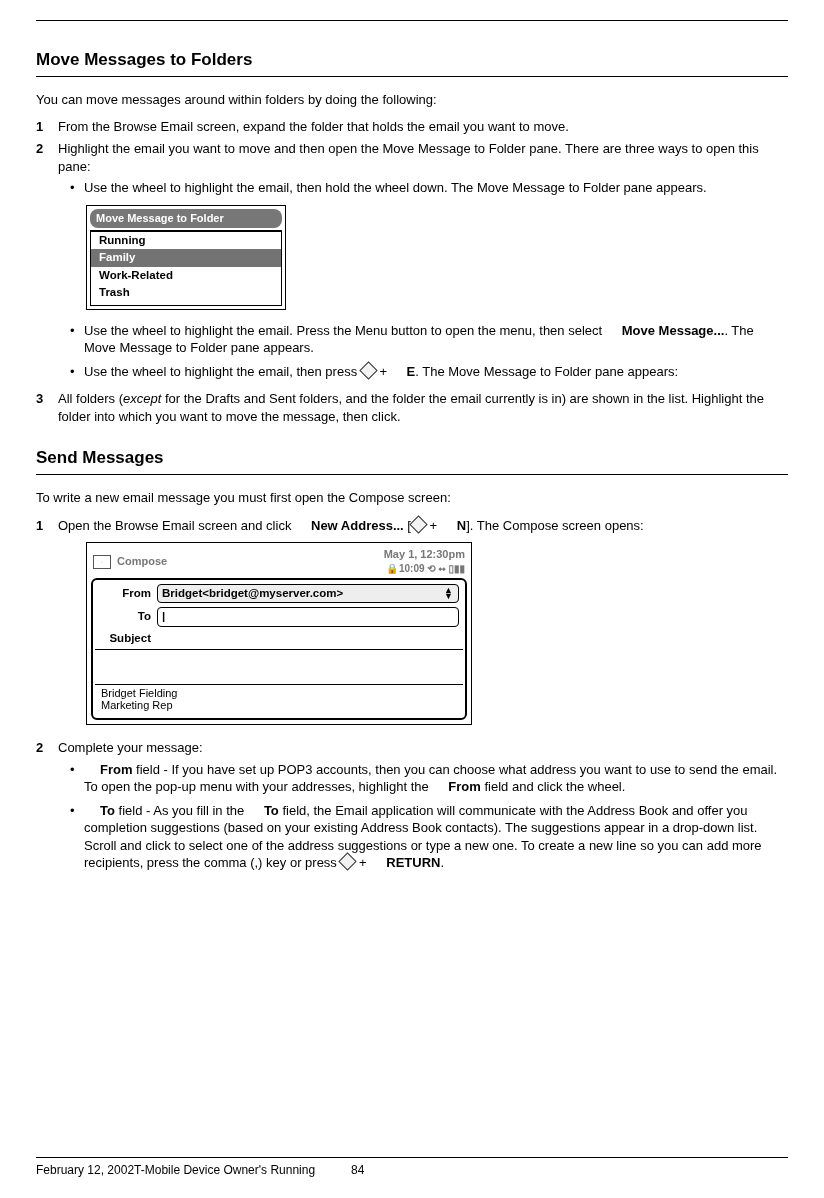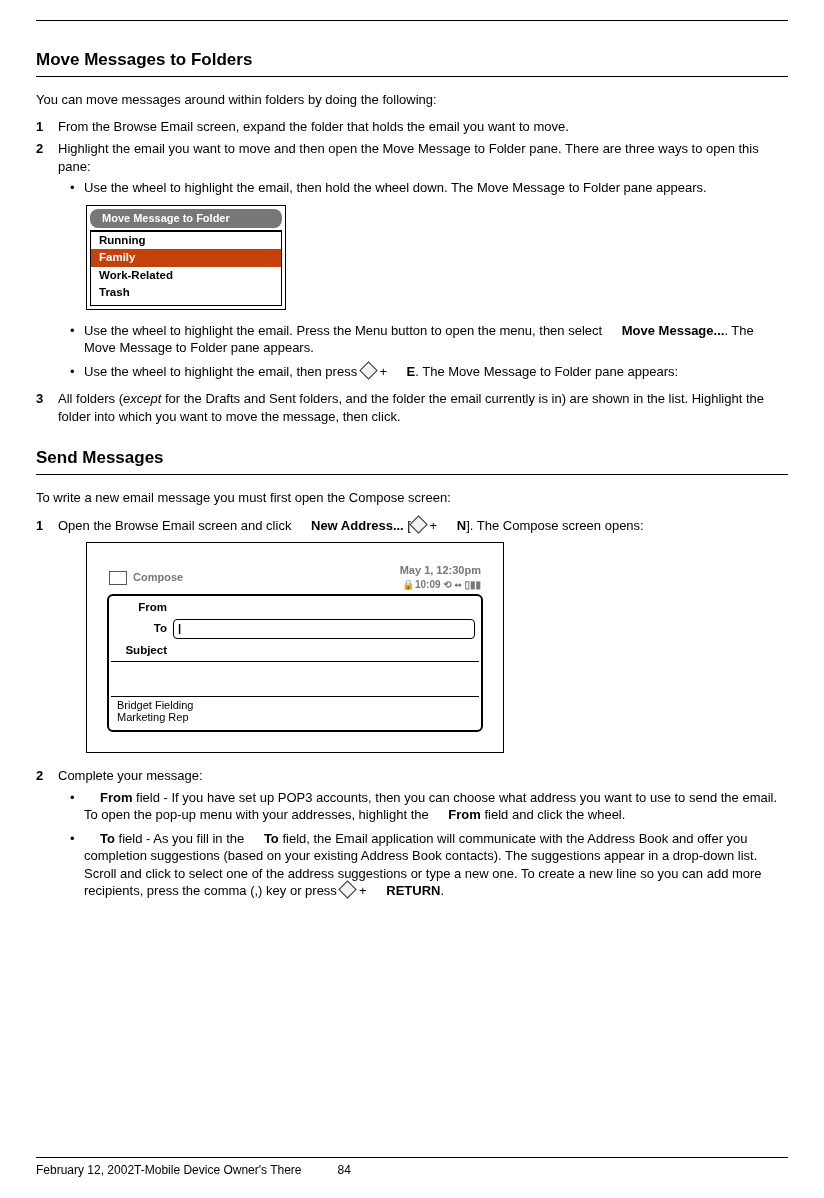--- a/index.html
+++ b/index.html
@@ -70,42 +70,42 @@
     border: 1px solid #000;
     padding: 3px;
     width: 192px;
   }
   .move-title {
     background: #777;
     color: #fff;
     font-family: Arial, sans-serif;
     font-weight: bold;
     font-size: 11px;
-    padding: 2px 12px;
+    padding: 2px 6px;
     border-radius: 8px;
   }
   .move-list {
     background: #fff;
     border: 1px solid #000;
     border-top: 2px solid #000;
     margin-top: 2px;
   }
   .move-item {
     font-family: Arial,sans-serif;
     font-weight: bold;
     font-size: 11.5px;
     padding: 1px 8px;
   }
-  .move-item.selected { background: #c2410c; color: #fff; }
+  .move-item.selected { background: #737373; color: #fff; }
   .move-item.padbot { padding-bottom: 4px; }
   
   .fig-compose {
     margin: 8px 0 10px 28px;
     border: 1px solid #000;
-    padding: 20px;
+    padding: 4px;
     width: 376px;
     background: #fff;
   }
   .compose-hdr {
     display: flex; justify-content: space-between; font-family: Arial,sans-serif;
     font-size: 11px; font-weight: bold; color:#777;
     padding: 0 2px 2px 2px;
   }
   .compose-hdr .left { display:flex; align-items:center; gap:6px; }
   .mail-ico { width:16px; height:12px; border:1.2px solid #555; position:relative; }
@@ -211,20 +211,24 @@
             <span>Compose</span>
           </div>
           <div style="text-align:right;">
             <div>May 1, 12:30pm</div>
             <div style="font-size:10px;">🔒<span>10:09</span> ⟲ ⬩⬩ ▯▮▮</div>
           </div>
         </div>
         <div class="compose-body">
           <div class="form-row">
             <div class="lab">From</div>
+            <div class="from-val">
+              <span>Bridget&lt;bridget@myserver.com&gt;</span>
+              <div class="spinner">▲<br>▼</div>
+            </div>
           </div>
           <div class="form-row">
             <div class="lab">To</div>
             <div class="to-val">|</div>
           </div>
           <div class="form-row">
             <div class="lab">Subject</div>
             <div class="sub-val"></div>
           </div>
           <div class="hr-thin"></div>
@@ -258,19 +262,19 @@
         </div>
       </div>
     </div>
   </div>
 
   <div class="footer">
     <div class="foot-rule"></div>
     <div class="foot-row">
       <div>February 12, 2002</div>
       <div class="foot-right">
-        <div>T-Mobile Device Owner's There</div>
+        <div>T-Mobile Device Owner's Running</div>
         <div>84</div>
       </div>
     </div>
   </div>
 
 </div>
 
 </body></html>

